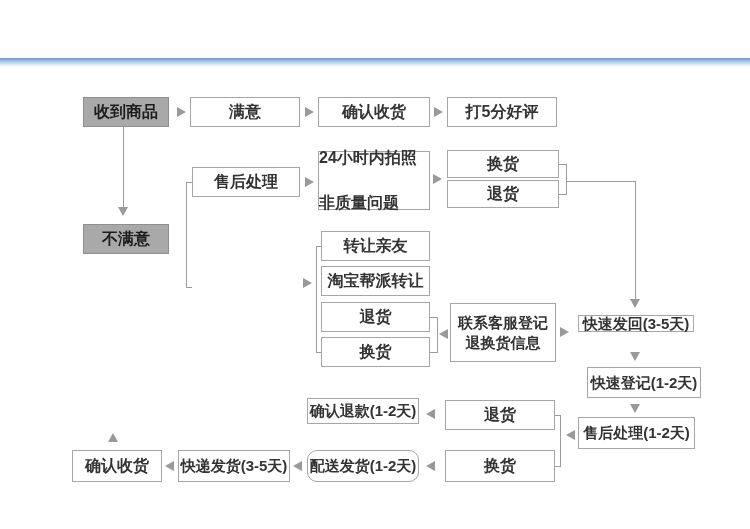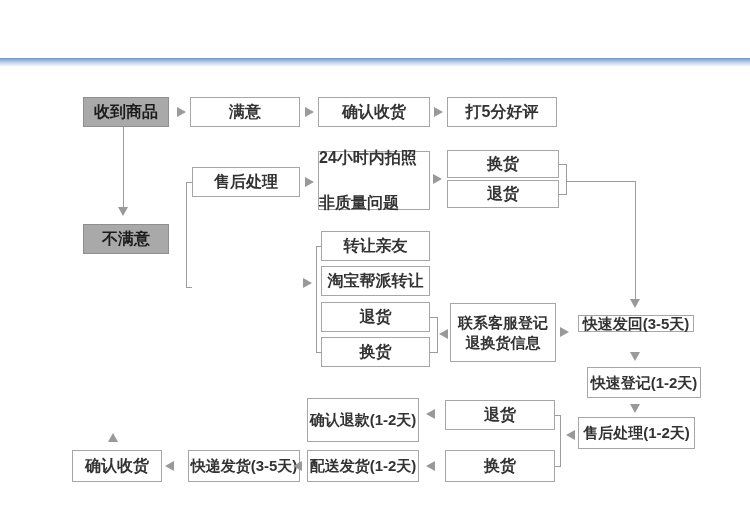--- a/index.html
+++ b/index.html
@@ -113,27 +113,27 @@
   <div class="tri d" style="left:630px;top:352px;"></div>
   <div class="bx small" style="left:580px;top:367px;width:114px;height:31px;margin-left:7px;">快速登记(1-2天)</div>
   <div class="tri d" style="left:630px;top:404px;"></div>
   <div class="tri l" style="left:566px;top:430px;"></div>
   <div class="bx small" style="left:578px;top:417px;width:117px;height:32px;">售后处理(1-2天)</div>
 
   <div class="ln" style="left:555px;top:415px;width:5px;height:1px;"></div>
   <div class="ln" style="left:555px;top:466px;width:5px;height:1px;"></div>
   <div class="ln" style="left:560px;top:415px;width:1px;height:52px;"></div>
 
-  <div class="bx small" style="left:307px;top:398px;width:112px;height:44px;">确认退款(1-2天)</div>
+  <div class="bx small" style="left:307px;top:398px;width:112px;height:26px;">确认退款(1-2天)</div>
   <div class="tri l" style="left:426px;top:409px;"></div>
   <div class="bx" style="left:445px;top:400px;width:110px;height:30px;">退货</div>
 
   <div class="tri u" style="left:108px;top:433px;"></div>
 
   <div class="bx" style="left:72px;top:450px;width:90px;height:32px;">确认收货</div>
   <div class="tri l" style="left:165px;top:461px;"></div>
-  <div class="bx small" style="left:178px;top:450px;width:112px;height:32px;margin-left:10px;">快递发货(3-5天)</div>
+  <div class="bx small" style="left:178px;top:450px;width:112px;height:32px;">快递发货(3-5天)</div>
   <div class="tri l" style="left:293px;top:461px;"></div>
-  <div class="bx small" style="left:307px;top:450px;width:112px;height:32px;">配送发货(1-2天)</div>
+  <div class="bx small" style="left:307px;top:450px;width:112px;height:32px;border-radius:10px;">配送发货(1-2天)</div>
   <div class="tri l" style="left:426px;top:461px;"></div>
   <div class="bx" style="left:445px;top:450px;width:110px;height:32px;">换货</div>
 
 </div>
 
 </body></html>

